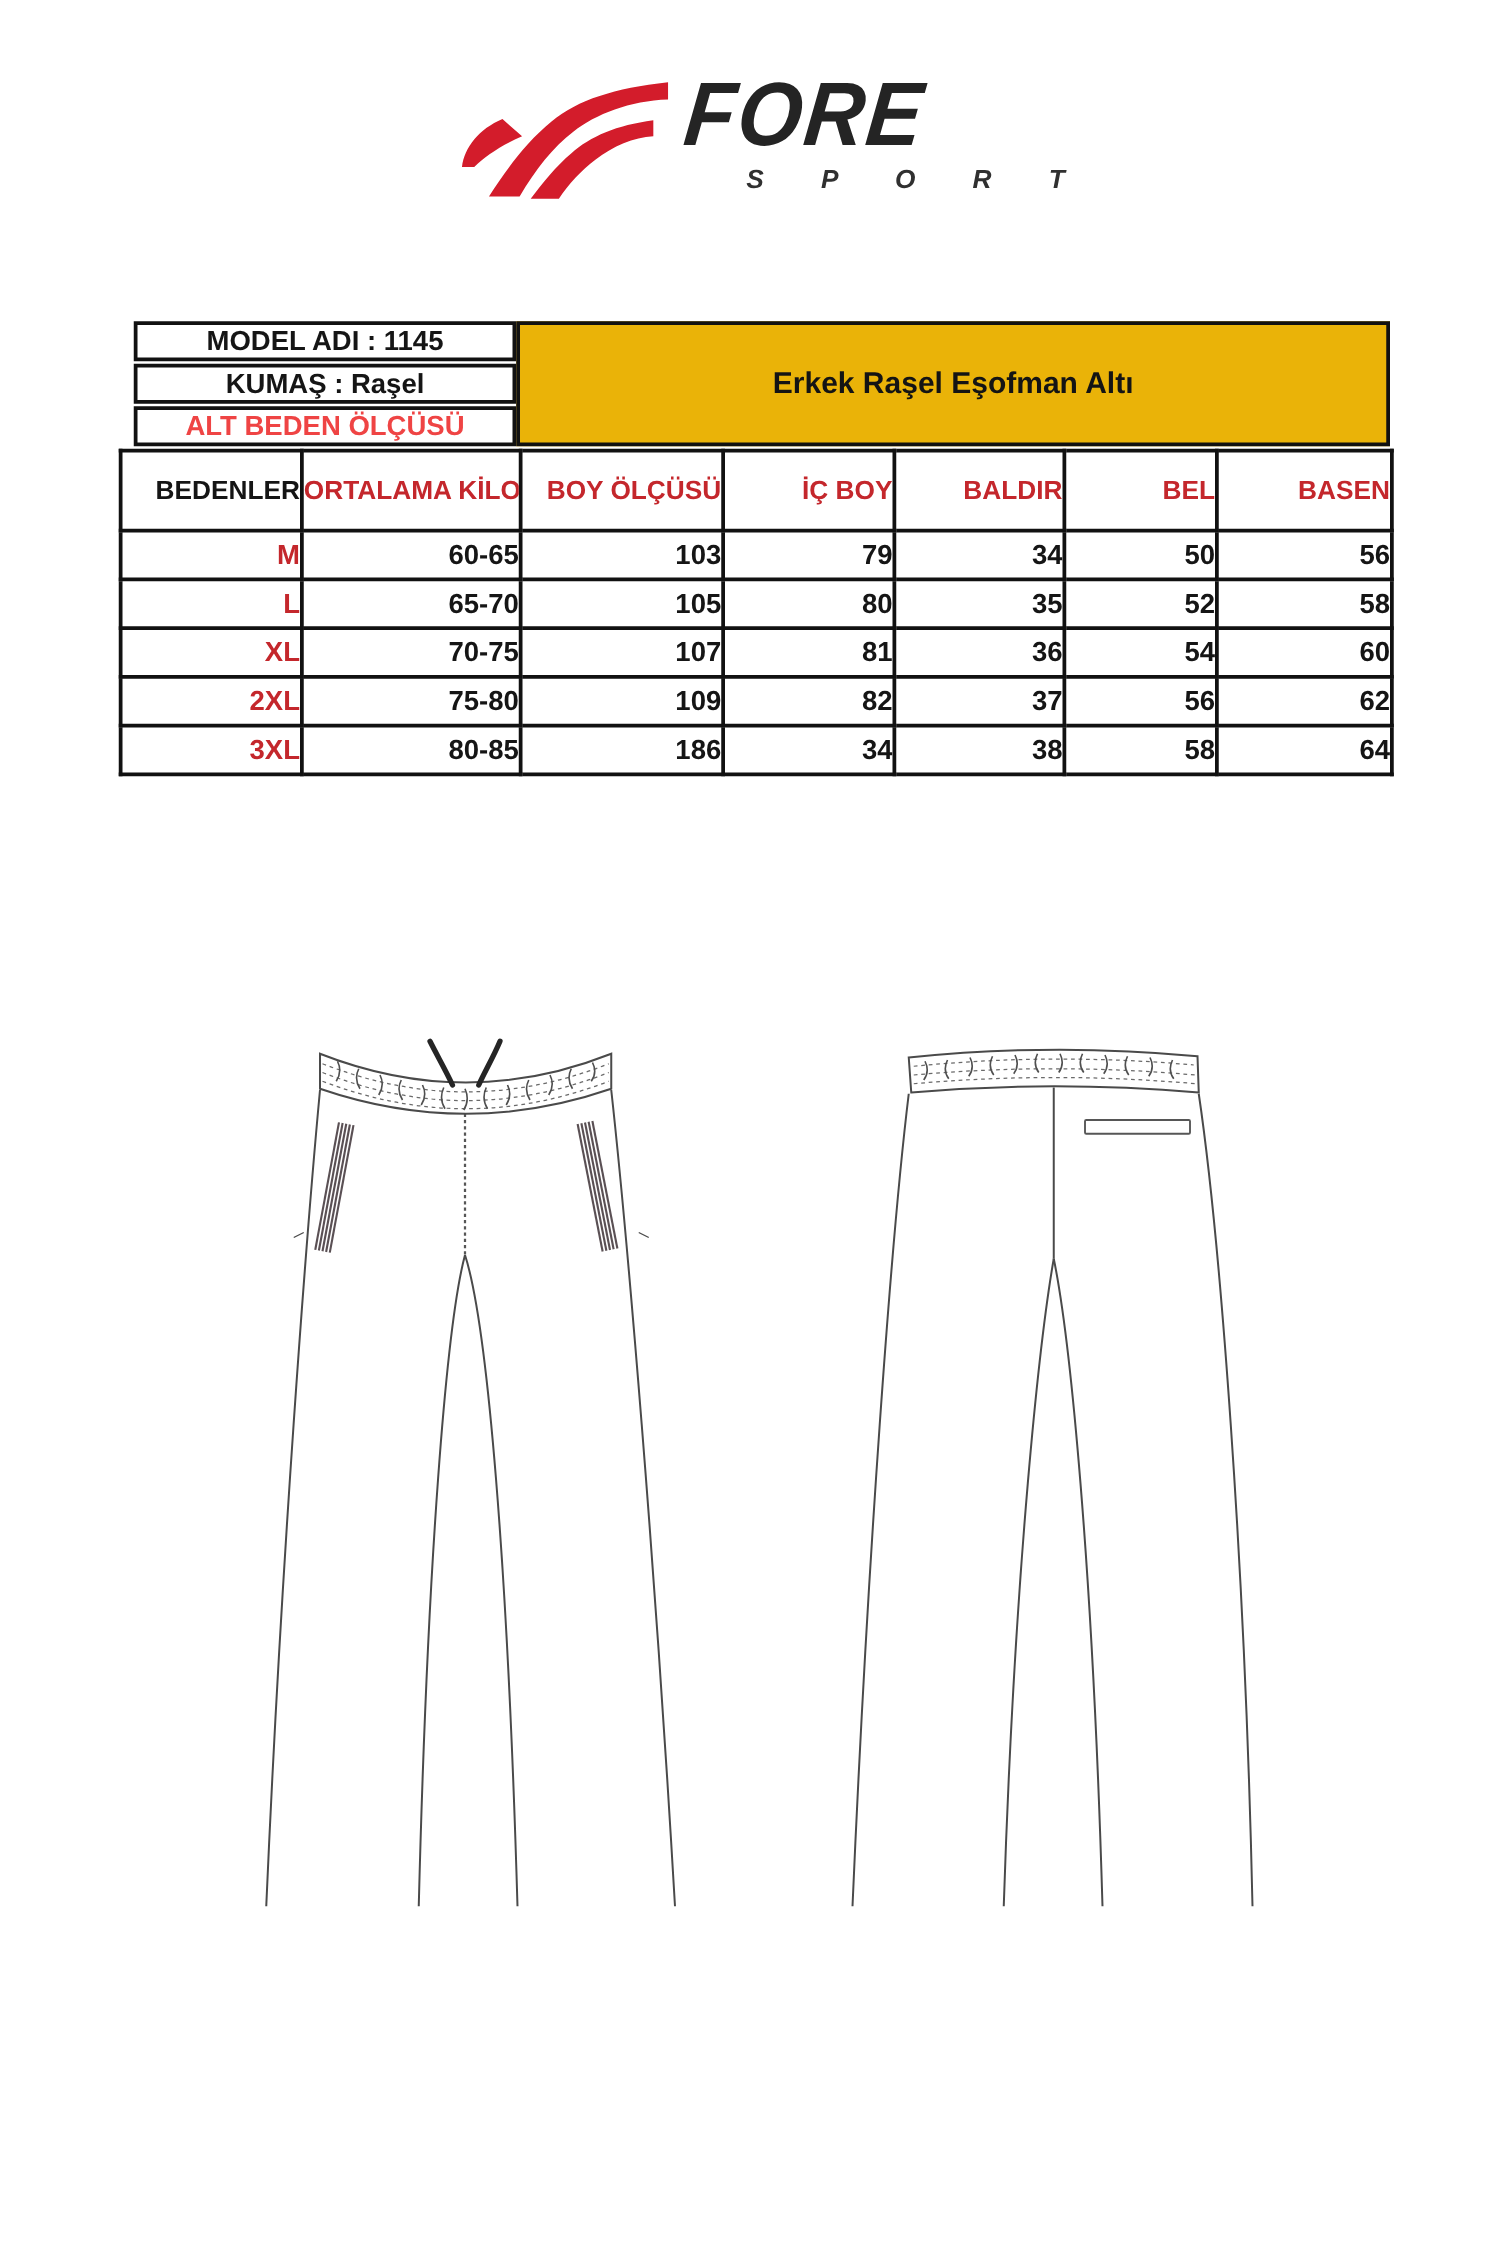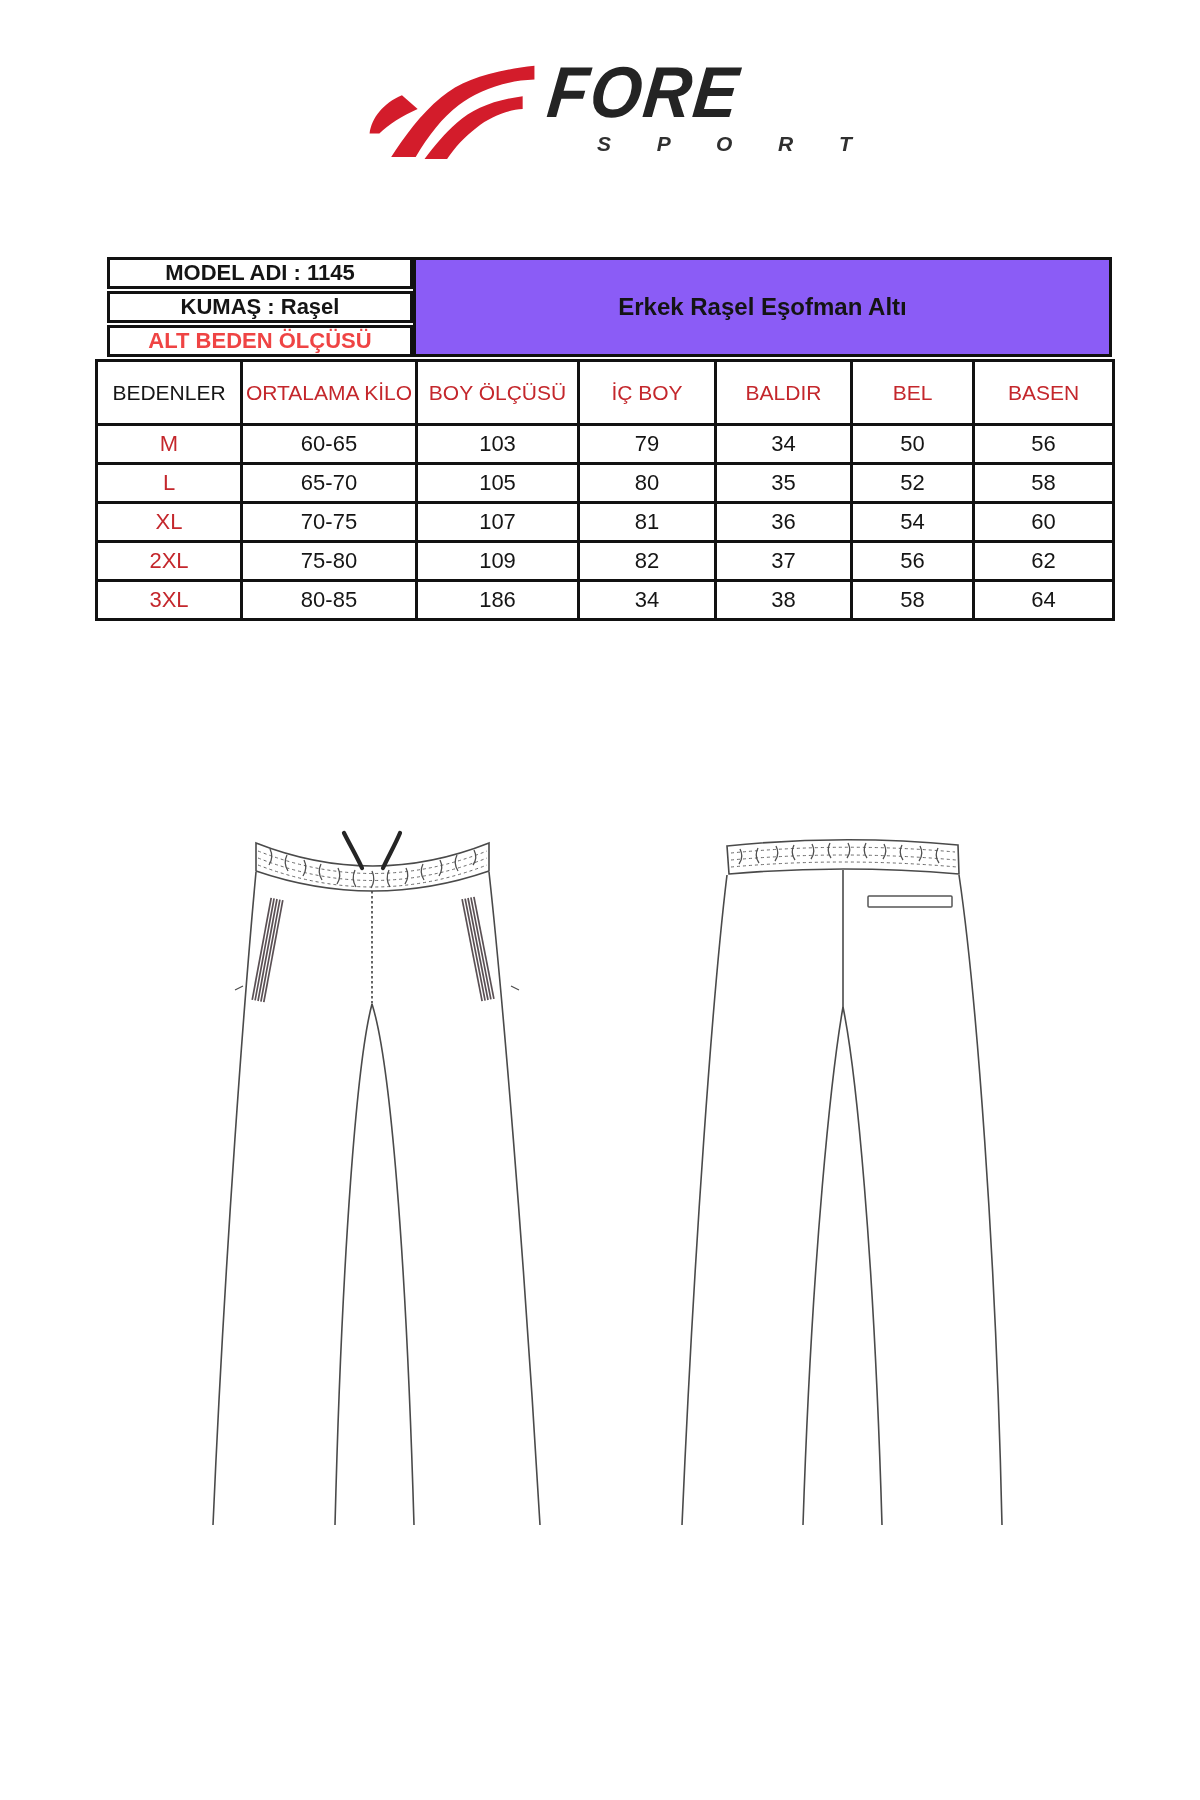--- a/index.html
+++ b/index.html
@@ -33,29 +33,29 @@
     display:flex; flex-direction:column; gap:2px;padding-left:12px;
   }
   .info-box {
     flex:1; border:3px solid #111; background:#fff;
     display:flex; align-items:center; justify-content:center;
     font-size:22px; font-weight:bold; color:#151515; white-space:nowrap;
   }
   .info-box.red { color:#ef4444; }
   .title-box {
     position:absolute; left:318px; top:0; width:699px; height:100%;
-    border:3px solid #111; background:#8b5cf6;
+    border:3px solid #111; background:#eab308;
     display:flex; align-items:center; justify-content:center;
     font-size:24px; font-weight:bold; color:#141414;
   }
 
   table.size-table { border-collapse:collapse; table-layout:fixed; width:1017px; margin-top:2px; }
   table.size-table td, table.size-table th {
-    border:3px solid #111; text-align:center; vertical-align:middle;
-    background:#fff; font-weight:normal; overflow:hidden; white-space:nowrap;
+    border:3px solid #111; text-align:right; vertical-align:middle;
+    background:#fff; font-weight:bold; overflow:hidden; white-space:nowrap;
   }
   table.size-table th { height:64px; font-size:21px; color:#c4272c; }
   table.size-table th.black { color:#151515; font-size:21px; }
   table.size-table td { height:39px; font-size:22px; color:#151515; }
   table.size-table td.size-label { color:#c4272c; }
 
   
   .pants { position:absolute; left:0; top:770px; width:1200px; height:800px; }
 </style>
 </head>

